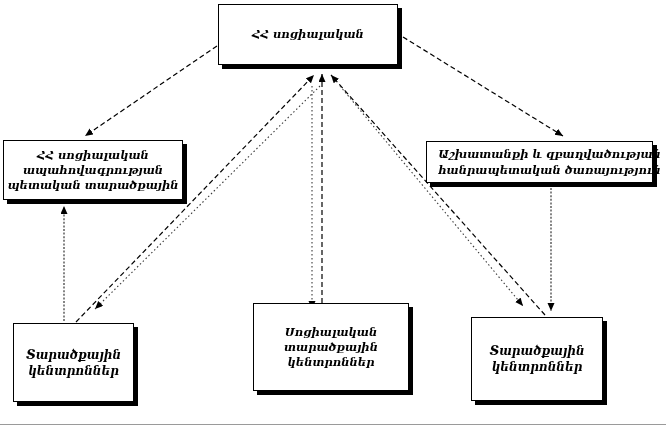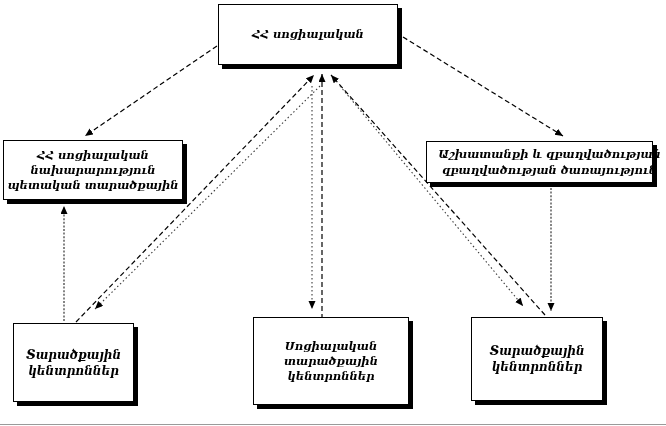--- a/index.html
+++ b/index.html
@@ -32,21 +32,21 @@
     color: #000000;
     box-sizing: border-box;
     z-index: 2;
   }
   .nline { line-height: 15px; font-size: 11.5px; white-space: nowrap; }
   .node-ministry            { left: 218px; top: 4px;   width: 180px; height: 61px; }
   .node-fund                { left: 3px;   top: 140px; width: 180px; height: 60px; }
   .node-labor-service       { left: 426px; top: 141px; width: 227px; height: 42px; padding-left: 20px; }
   .node-labor-service .nline { line-height: 16px; }
   .node-territorial-left    { left: 13px;  top: 323px; width: 121px; height: 79px; }
-  .node-social-centers      { left: 253px; top: 317px; width: 156px; height: 88px; }
+  .node-social-centers      { left: 253px; top: 303px; width: 156px; height: 88px; }
   .node-territorial-right   { left: 471px; top: 317px; width: 132px; height: 84px; }
   .node-territorial-left .nline,
   .node-territorial-right .nline { font-size: 12px; line-height: 16px; }
   .bottom-rule {
     position: absolute;
     left: 0; right: 0; bottom: 1px;
     border-top: 1px solid #9a9a9a;
   }
 </style>
 </head>
@@ -71,27 +71,27 @@
       <line x1="64" y1="321" x2="64" y2="206" stroke="#222222" stroke-width="1.1" stroke-dasharray="2 1.6" marker-end="url(#arrowhead)"></line>
       <line x1="551" y1="188" x2="551" y2="311" stroke="#222222" stroke-width="1.1" stroke-dasharray="2 1.6" marker-end="url(#arrowhead)"></line>
     </svg>
 
   <div class="node node-ministry">
     <div class="nline">ՀՀ սոցիալական</div>
   </div>
 
   <div class="node node-fund">
     <div class="nline">ՀՀ սոցիալական</div>
-    <div class="nline">նախարարություն</div>
+    <div class="nline">ապահովագրության</div>
     <div class="nline">պետական տարածքային</div>
   </div>
 
   <div class="node node-labor-service">
     <div class="nline">Աշխատանքի և զբաղվածության</div>
-    <div class="nline">զբաղվածության ծառայություն</div>
+    <div class="nline">հանրապետական ծառայություն</div>
   </div>
 
   <div class="node node-territorial-left">
     <div class="nline">Տարածքային</div>
     <div class="nline">կենտրոններ</div>
   </div>
 
   <div class="node node-social-centers">
     <div class="nline">Սոցիալական</div>
     <div class="nline">տարածքային</div>

